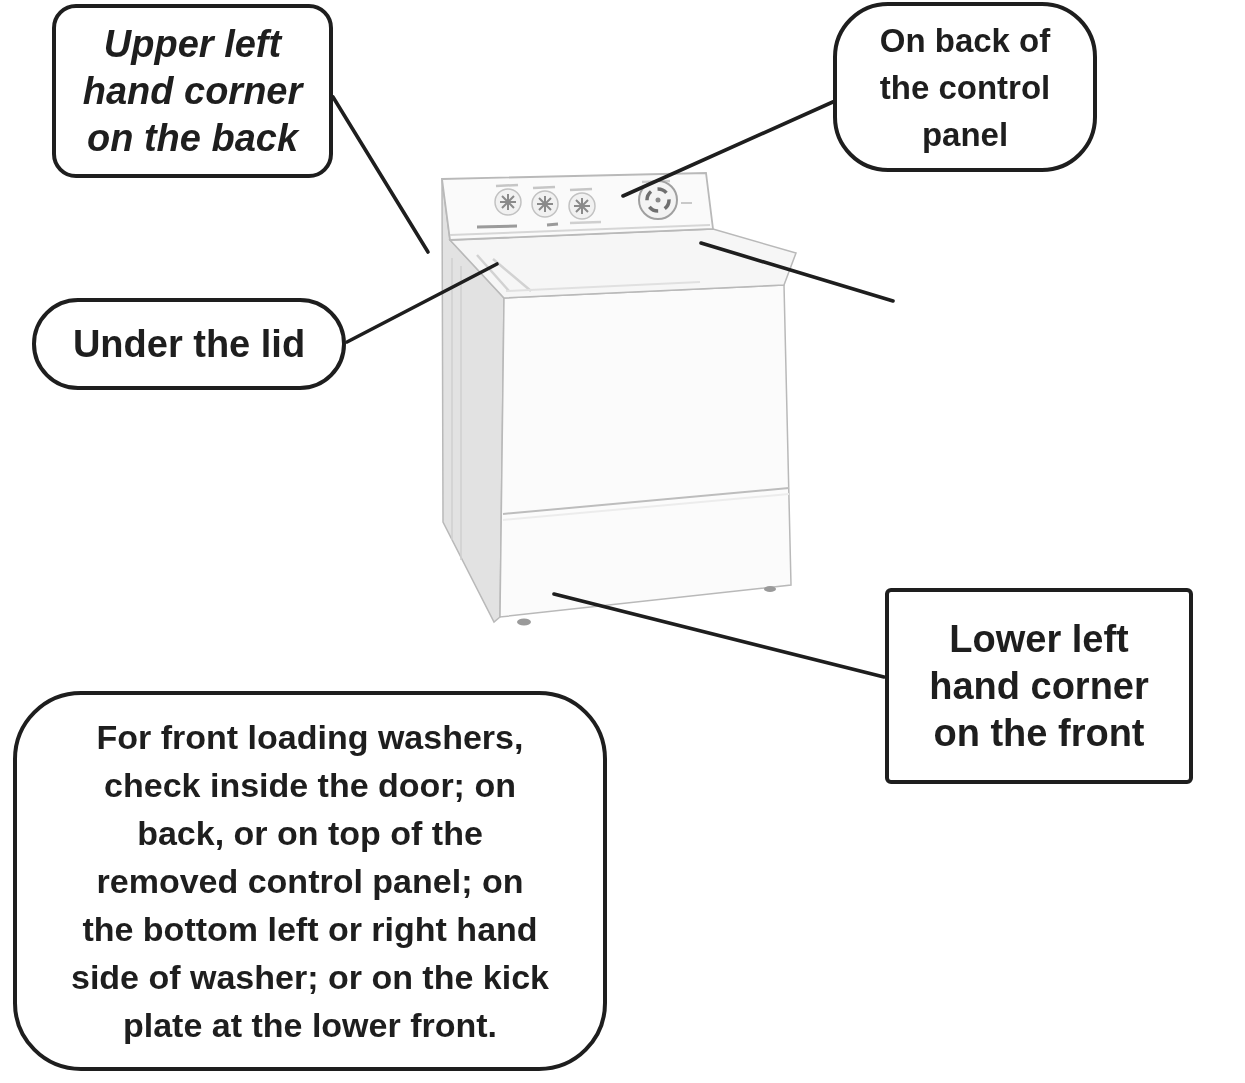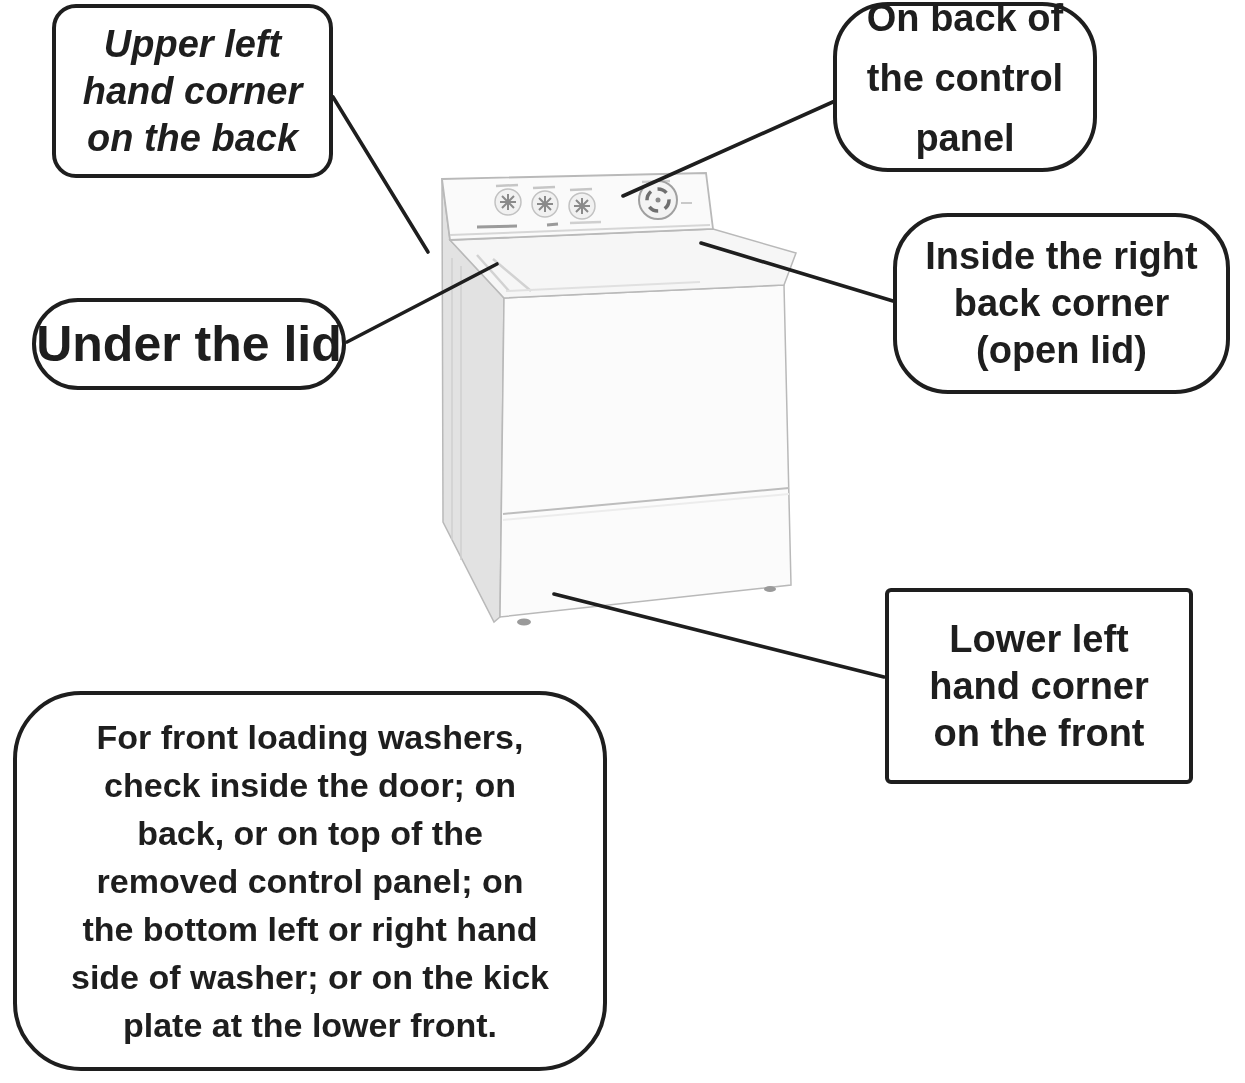--- a/index.html
+++ b/index.html
@@ -13,22 +13,22 @@
   .bubble{
     position:absolute;box-sizing:border-box;
     background:var(--bubble-fill,#ffffff);
     border:4px solid var(--ink,#1e1e1e);
     color:var(--ink,#1e1e1e);
     display:flex;align-items:center;justify-content:center;
     font-weight:bold;text-align:center;
   }
   .bubble span{display:block;width:100%;white-space:pre-line;}
   .b1{left:52px;top:4px;width:281px;height:174px;border-radius:24px;font-size:38px;line-height:47px;font-style:italic;}
-  .b2{left:833px;top:2px;width:264px;height:170px;border-radius:55px;font-size:38px;line-height:60px;align-items:flex-end;}
-  .b3{left:32px;top:298px;width:314px;height:92px;border-radius:46px;font-size:50px;line-height:44px;}
+  .b2{left:833px;top:2px;width:264px;height:170px;border-radius:55px;font-size:33px;line-height:47px;}
+  .b3{left:32px;top:298px;width:314px;height:92px;border-radius:46px;font-size:38px;line-height:44px;}
   .b4{left:893px;top:213px;width:337px;height:181px;border-radius:55px;font-size:38px;line-height:47px;}
   .b5{left:885px;top:588px;width:308px;height:196px;border-radius:6px;font-size:38px;line-height:47px;}
   .b6{left:13px;top:691px;width:594px;height:380px;border-radius:68px;font-size:34px;line-height:48px;padding:0 12px;}
   .face{stroke:var(--washer-outline,#b9b9b9);stroke-width:1.5;}
   .front{fill:var(--washer-body,#fbfbfb);}
   .deck{fill:#f6f6f6;}
   .panel{fill:#fafafa;stroke-width:1.8;}
   .side{fill:var(--washer-side-shade,#e2e2e2);}
 </style>
 </head>
@@ -116,25 +116,20 @@
 on the back</span>
   </div>
   <div class="bubble b2">
     <span>On back of
 the control
 panel</span>
   </div>
   <div class="bubble b3">
     <span>Under the lid</span>
   </div>
-  <div class="bubble b4">
-    <span>Inside the right
-back corner
-(open lid)</span>
-  </div>
   <div class="bubble b5">
     <span>Lower left
 hand corner
 on the front</span>
   </div>
   <div class="bubble b6">
     <span>For front loading washers,
 check inside the door; on
 back, or on top of the
 removed control panel; on

